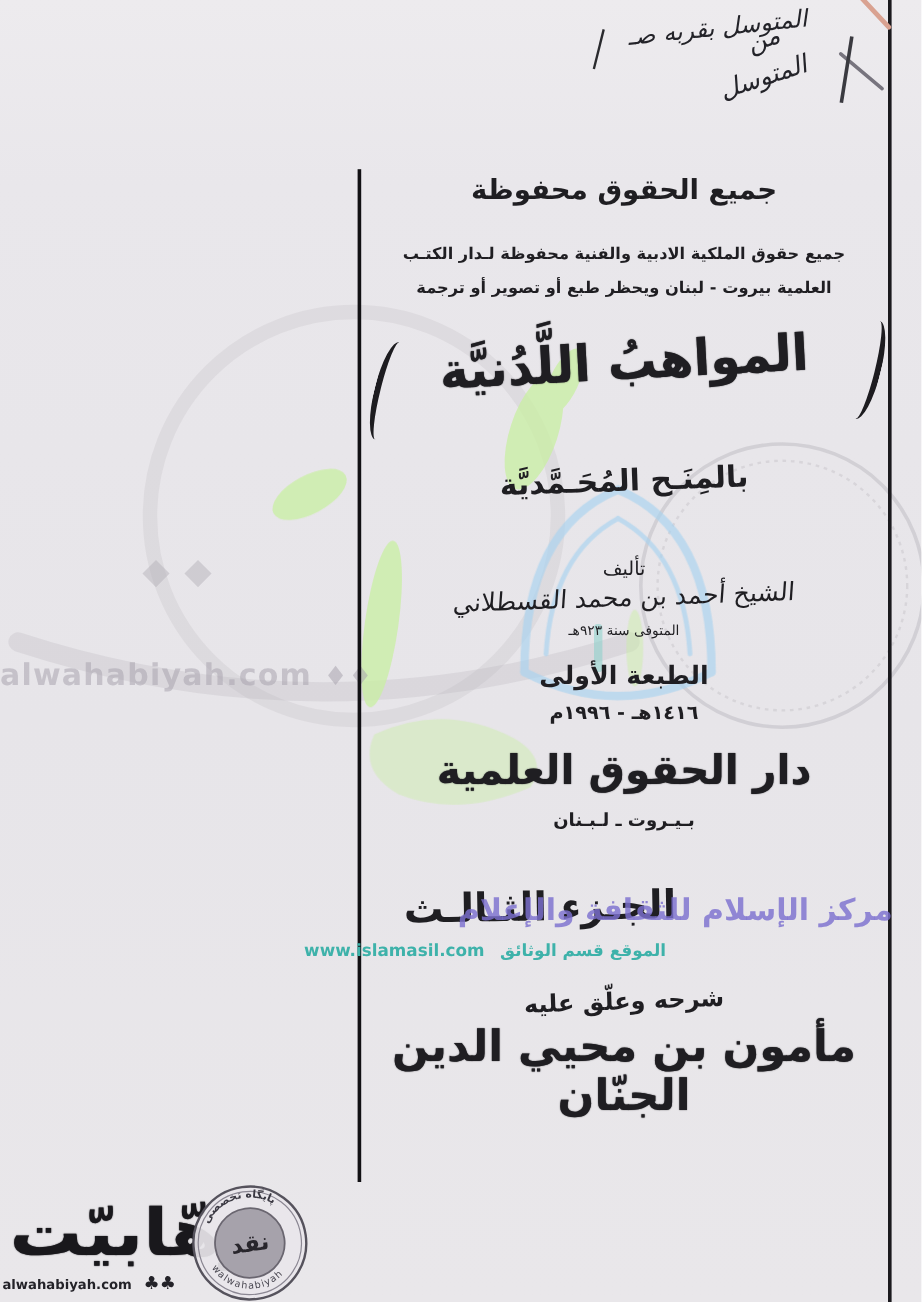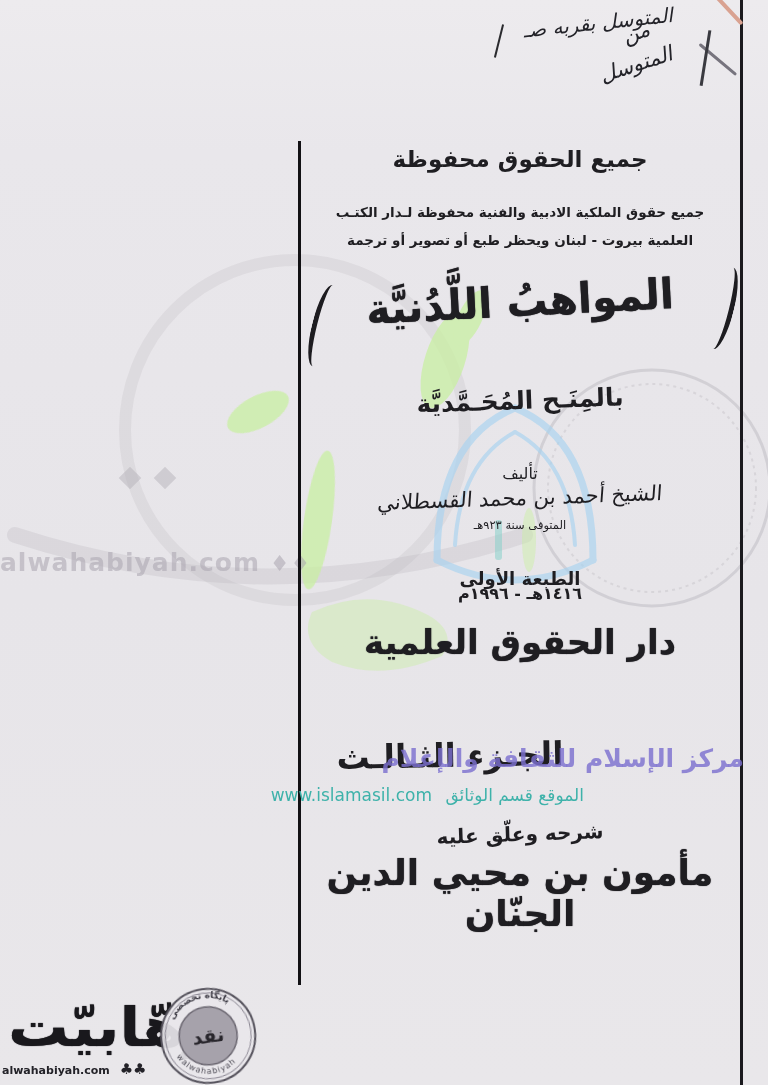--- a/index.html
+++ b/index.html
@@ -38,34 +38,34 @@
   .title-wrap{top:270px;height:112px;}
   .main-title{font-size:42px;font-weight:bold;line-height:1.5;white-space:nowrap;
               transform:rotate(-3deg) scaleX(.97);text-shadow:0 0 1px #1f1e22;}
   .fl{position:absolute;width:24px;height:84px;border-radius:50%/55%;}
   .fl-r{right:6px;top:-4px;border-right:5px solid #1d1c20;transform:rotate(14deg);}
   .fl-l{left:12px;top:14px;border-left:5px solid #1d1c20;transform:rotate(14deg);}
   .subtitle{top:386px;font-size:25px;font-weight:bold;transform:rotate(-2deg);}
   .byline{top:464px;font-size:16px;}
   .author{top:486px;font-size:21px;transform:skewX(-6deg) rotate(-2deg);}
   .death{top:518px;font-size:11.5px;}
-  .edition{top:568px;font-size:18px;font-weight:bold;}
+  .edition{top:551px;font-size:21px;font-weight:bold;}
   .years{top:584px;font-size:16px;font-weight:bold;}
   .publisher{top:622px;font-size:34px;font-weight:bold;text-shadow:0 0 1px #1f1e22;}
   .city{top:674px;font-size:15px;font-weight:bold;letter-spacing:2px;}
   .volume{top:736px;font-size:33px;font-weight:bold;width:300px !important;right:auto !important;
           transform:rotate(-1deg);}
   .commentary{top:822px;font-size:20px;font-weight:bold;transform:rotate(-2deg);}
   .editor{top:852px;font-size:36px;font-weight:bold;text-shadow:0 0 1px #1f1e22;}
   
   .stamp-blue{position:absolute;left:282px;top:744px;width:462px;z-index:4;direction:rtl;
               text-align:right;font-size:25px;font-weight:bold;letter-spacing:3px;
               color:rgba(125,112,208,.82);white-space:nowrap;}
-  .stamp-teal{position:absolute;left:284px;top:785px;width:300px;z-index:4;direction:rtl;
-              font-size:17px;font-weight:normal;color:#3eb2aa;white-space:nowrap;}
+  .stamp-teal{position:absolute;left:255px;top:785px;width:300px;z-index:4;direction:rtl;
+              font-size:14px;font-weight:bold;color:#3eb2aa;white-space:nowrap;}
   .stamp-teal .url{margin-right:8px;}
   
   .logo-call{position:absolute;left:8px;top:996px;z-index:3;font-size:54px;font-weight:bold;
              color:#19181c;transform:scaleX(1.12);transform-origin:left center;white-space:nowrap;
              text-shadow:0 0 1px #19181c;}
   .seal{position:absolute;left:146px;top:984px;z-index:4;transform:rotate(-8deg);}
   .logo-url{position:absolute;left:2px;top:1060px;z-index:4;font-size:11px;font-weight:bold;
             color:#232228;white-space:nowrap;}
   .logo-url .glyphs{font-size:15px;margin-left:6px;}
 </style>
@@ -135,20 +135,21 @@
       <div class="fl fl-l"></div>
     </div>
 
     <div class="subtitle">بالمِنَـح المُحَـمَّديَّة</div>
     <div class="byline">تأليف</div>
     <div class="author">الشيخ أحمد بن محمد القسطلاني</div>
     <div class="death">المتوفى سنة ٩٢٣هـ</div>
     <div class="edition">الطبعة الأولى</div>
     <div class="years">١٤١٦هـ - ١٩٩٦م</div>
     <div class="publisher">دار الحقوق العلمية</div>
+    <div class="city">بـيـروت ـ لـبـنان</div>
     <div class="volume">الجـزء الثـالـث</div>
     <div class="commentary">شرحه وعلّق عليه</div>
     <div class="editor">مأمون بن محيي الدين الجنّان</div>
   </div>
 
   <div class="stamp-blue">مركز الإسلام للثقافة والإعلام</div>
   <div class="stamp-teal">
     <span>الموقع  قسم الوثائق</span>
     <span class="url">www.islamasil.com</span>
   </div>

